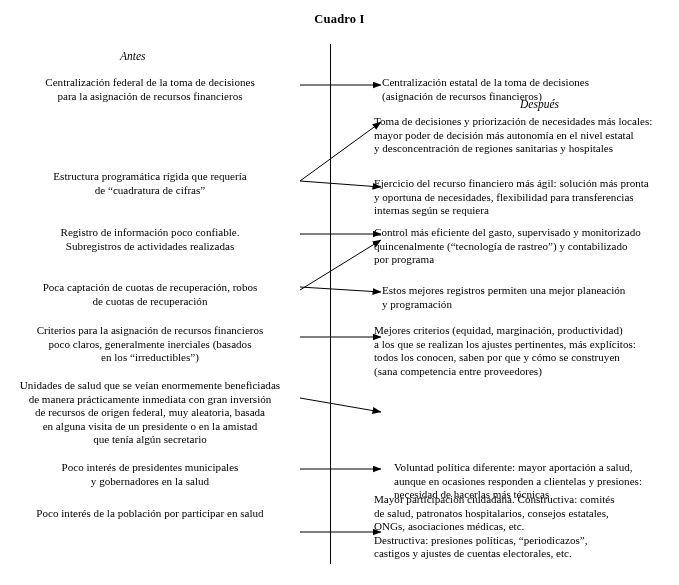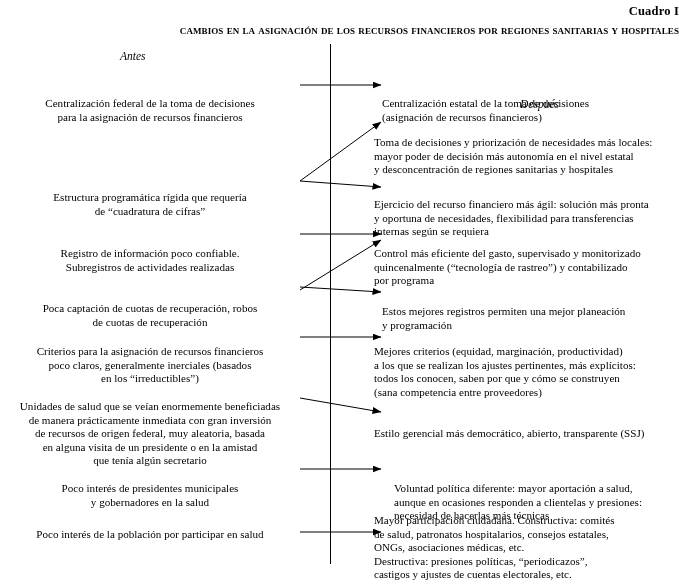--- a/index.html
+++ b/index.html
@@ -14,22 +14,22 @@
     color: #000000;
     position: relative;
     overflow: hidden;
   }
   .page {
     position: relative;
     width: 679px;
     height: 585px;
   }
   .title-block {
-    text-align: right;
-    padding-top: 4px;
+    text-align: center;
+    padding-top: 12px;
   }
   .cuadro-label {
     font-family: "Liberation Serif", serif;
     font-weight: bold;
     font-size: 12.5px;
     letter-spacing: 0.2px;
   }
   .cuadro-title {
     font-family: "Liberation Serif", serif;
     font-weight: bold;
@@ -65,21 +65,20 @@
     width: 1px;
     height: 520px;
     background: #000;
   }
 
   .cell {
     position: absolute;
     font-size: 11.1px;
     line-height: 13.6px;
     font-family: "Liberation Serif", serif;
-    margin-top: 21px;
   }
   .left-cell {
     text-align: center;
   }
   .right-cell {
     text-align: left;
   }
 
   svg.arrows {
     position: absolute;
@@ -90,21 +89,20 @@
     pointer-events: none;
   }
 </style>
 </head>
 <body>
 
 <div class="page">
 
   <div class="title-block">
     <div class="cuadro-label">Cuadro I</div>
-    <div class="cuadro-title">Cambios en la asignación de los recursos financieros por regiones sanitarias y hospitales</div>
   </div>
 
   <div class="headers">
     <div class="col-header hdr-antes">Antes</div>
     <div class="col-header hdr-despues">Después</div>
   </div>
 
   <div class="vline"></div>
 
   <div class="cell left-cell" style="left:0px; top:76px; width:300px;">Centralización federal de la toma de decisiones<br>para la asignación de recursos financieros</div>
@@ -115,21 +113,20 @@
   <div class="cell left-cell" style="left:0px; top:379px; width:300px;">Unidades de salud que se veían enormemente beneficiadas<br>de manera prácticamente inmediata con gran inversión<br>de recursos de origen federal, muy aleatoria, basada<br>en alguna visita de un presidente o en la amistad<br>que tenía algún secretario</div>
   <div class="cell left-cell" style="left:0px; top:461px; width:300px;">Poco interés de presidentes municipales<br>y gobernadores en la salud</div>
   <div class="cell left-cell" style="left:0px; top:507px; width:300px;">Poco interés de la población por participar en salud</div>
 
   <div class="cell right-cell" style="left:382px; top:76px; width:290px;">Centralización estatal de la toma de decisiones<br>(asignación de recursos financieros)</div>
   <div class="cell right-cell" style="left:374px; top:115px; width:302px;">Toma de decisiones y priorización de necesidades más locales:<br>mayor poder de decisión más autonomía en el nivel estatal<br>y desconcentración de regiones sanitarias y hospitales</div>
   <div class="cell right-cell" style="left:374px; top:177px; width:302px;">Ejercicio del recurso financiero más ágil: solución más pronta<br>y oportuna de necesidades, flexibilidad para transferencias<br>internas según se requiera</div>
   <div class="cell right-cell" style="left:374px; top:226px; width:302px;">Control más eficiente del gasto, supervisado y monitorizado<br>quincenalmente (“tecnología de rastreo”) y contabilizado<br>por programa</div>
   <div class="cell right-cell" style="left:382px; top:284px; width:290px;">Estos mejores registros permiten una mejor planeación<br>y programación</div>
   <div class="cell right-cell" style="left:374px; top:324px; width:302px;">Mejores criterios (equidad, marginación, productividad)<br>a los que se realizan los ajustes pertinentes, más explícitos:<br>todos los conocen, saben por que y cómo se construyen<br>(sana competencia entre proveedores)</div>
-  <div class="cell right-cell" style="left:374px; top:406px; width:302px;">Estilo gerencial más democrático, abierto, transparente (SSJ)</div>
   <div class="cell right-cell" style="left:394px; top:461px; width:302px;">Voluntad política diferente: mayor aportación a salud,<br>aunque en ocasiones responden a clientelas y presiones:<br>necesidad de hacerlas más técnicas</div>
   <div class="cell right-cell" style="left:374px; top:493px; width:302px;">Mayor participación ciudadana. Constructiva: comités<br>de salud, patronatos hospitalarios, consejos estatales,<br>ONGs, asociaciones médicas, etc.<br>Destructiva: presiones políticas, “periodicazos”,<br>castigos y ajustes de cuentas electorales, etc.</div>
 
   <svg class="arrows" viewBox="0 0 679 585">
     <defs>
       <marker id="ah" markerWidth="9" markerHeight="7" refX="8.5" refY="3.5" orient="auto" markerUnits="userSpaceOnUse">
         <polygon points="0 0, 9 3.5, 0 7" fill="#000"></polygon>
       </marker>
     </defs>
     <g stroke="#000" stroke-width="1" fill="none" marker-end="url(#ah)">

